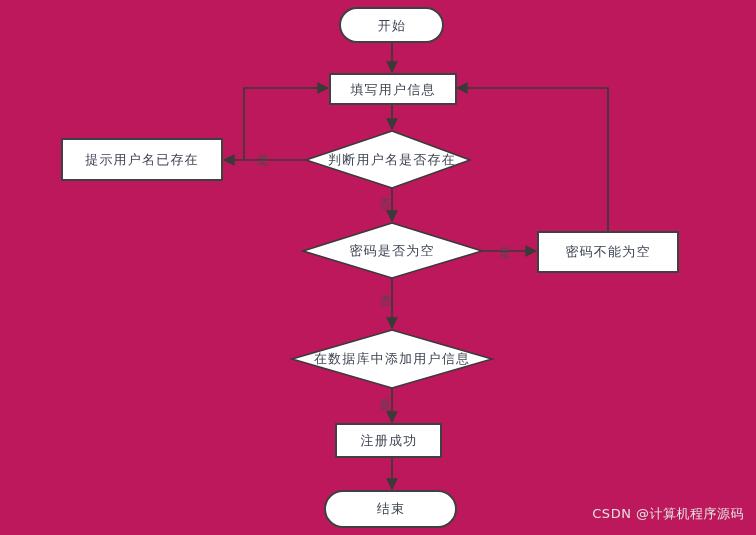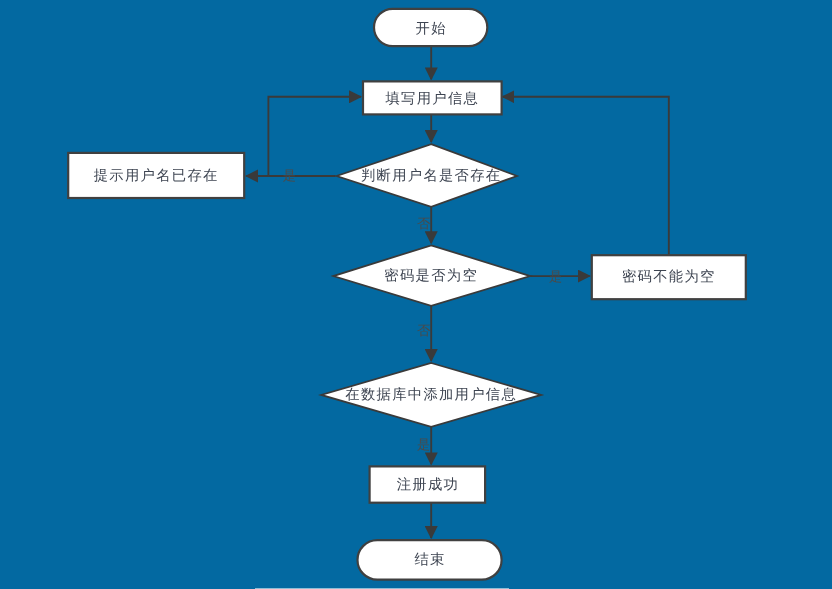--- a/index.html
+++ b/index.html
@@ -4,21 +4,21 @@
 <style>
   html, body {
     margin: 0;
     padding: 0;
     background: #ffffff;
   }
   #flow-root {
     position: relative;
     width: 756px;
     height: 535px;
-    background: #0369a1;
+    background: #be185d;
     font-family: "DejaVu Sans", "Liberation Sans", sans-serif;
     overflow: hidden;
   }
   #flow-svg {
     position: absolute;
     left: 0;
     top: 0;
     width: 756px;
     height: 535px;
   }
@@ -147,13 +147,14 @@
 
     <g>
       <text class="edge-label" x="263" y="160">是</text>
       <text class="edge-label" x="385" y="204">否</text>
       <text class="edge-label" x="505" y="252">是</text>
       <text class="edge-label" x="385" y="301">否</text>
       <text class="edge-label" x="385" y="405">是</text>
     </g>
   </svg>
 
+  <div class="watermark">CSDN @计算机程序源码</div>
 </div>
 
 </body></html>

